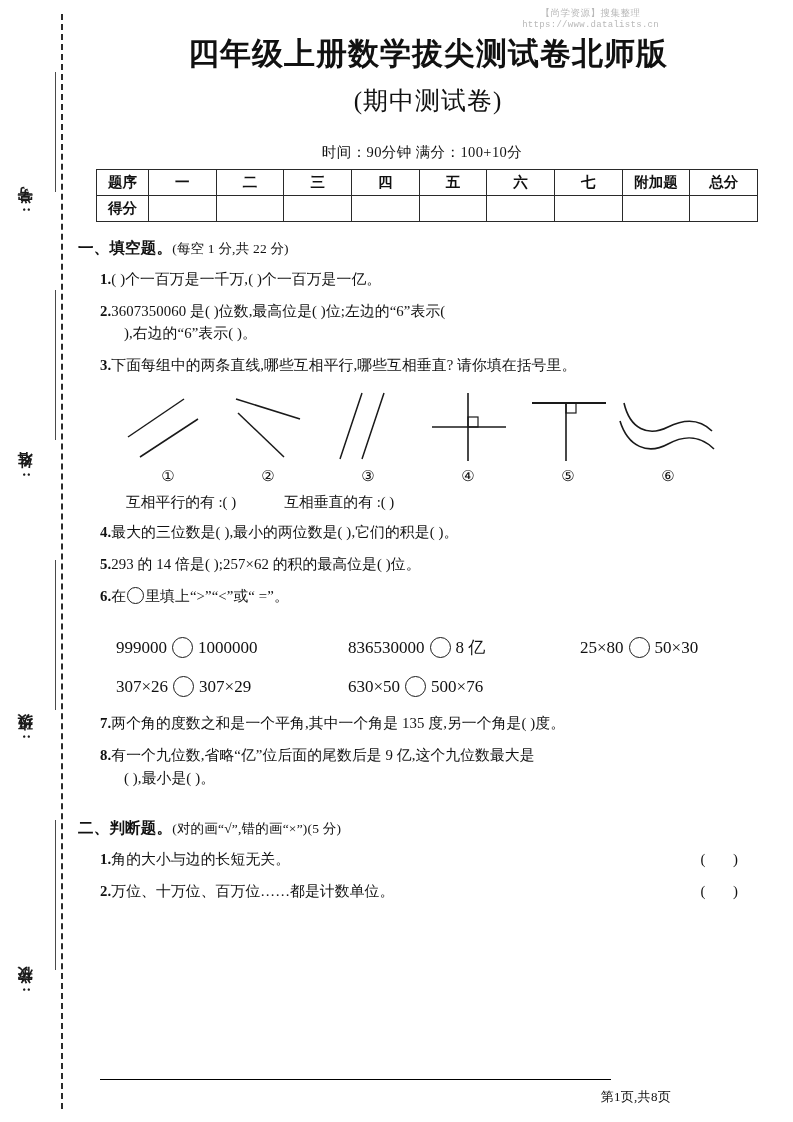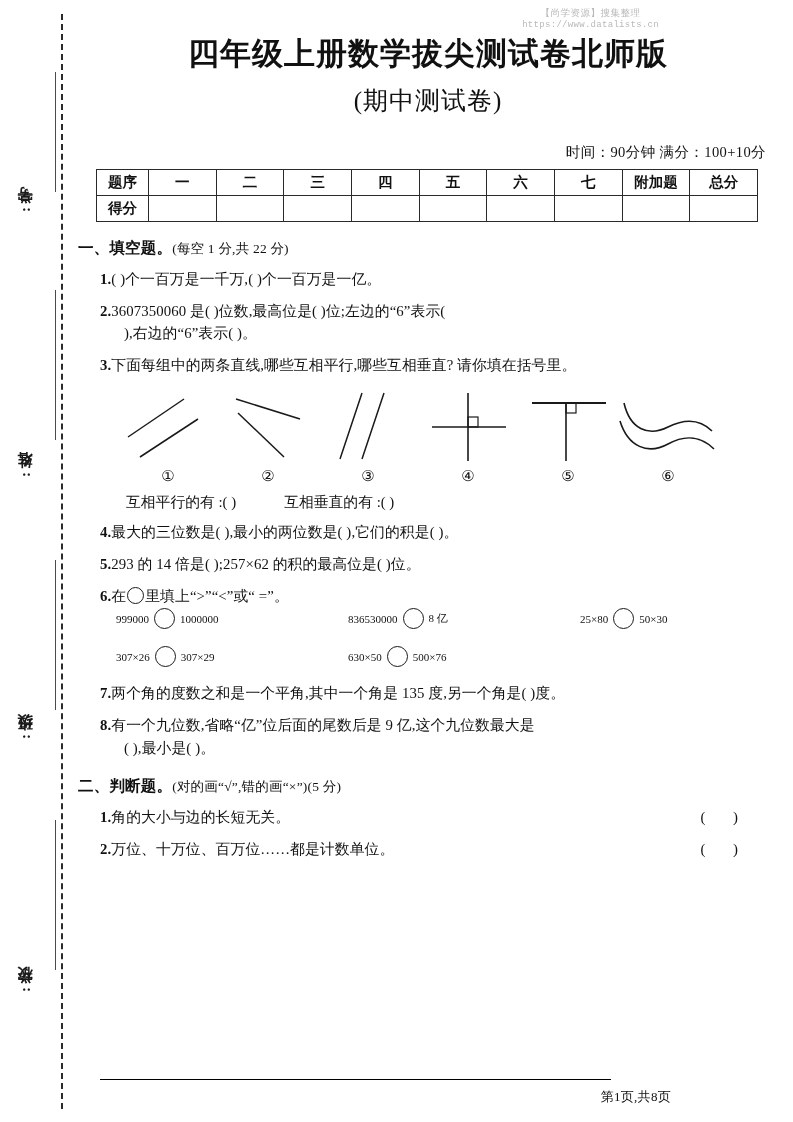--- a/index.html
+++ b/index.html
@@ -92,21 +92,21 @@
     margin: 12px 0 0 0;
     font-size: 25px;
     font-weight: 400;
     text-align: center;
     letter-spacing: 1px;
     font-family: "Liberation Serif", "DejaVu Serif", serif;
   }
 
   .meta-line {
     margin-top: 26px;
-    text-align: right;
+    text-align: center;
     padding-right: 12px;
     font-size: 14.5px;
     letter-spacing: .4px;
   }
 
   
   table.score {
     margin-top: 7px;
     margin-left: 18px;
     border-collapse: collapse;
@@ -172,26 +172,26 @@
   .pp-row {
     margin-top: 8px;
     padding-left: 48px;
     font-size: 14.8px;
     display: flex;
     gap: 48px;
   }
 
   
   .cmp-grid {
-    margin-top: 0;
+    margin-top: 28px;
     padding-left: 38px;
     display: grid;
     grid-template-columns: 232px 232px auto;
     row-gap: 17px;
-    font-size: 11px;
+    font-size: 17px;
   }
   .cmp-cell {
     display: flex;
     align-items: center;
     gap: 5px;
     white-space: nowrap;
   }
   .circ {
     display: inline-block;
     width: 21px;
@@ -403,21 +403,21 @@
 
     <div class="q" style="margin-top:15px;">
       <span class="num">7.</span><span>两个角的度数之和是一个平角,其中一个角是 135 度,另一个角是(        )度。</span>
     </div>
 
     <div class="q">
       <span class="num">8.</span><span>有一个九位数,省略“亿”位后面的尾数后是 9 亿,这个九位数最大是</span>
       <span class="cont">(                ),最小是(                )。</span>
     </div>
 
-    <div class="sec-head" style="margin-top:16px;">
+    <div class="sec-head" style="margin-top:28px;">
       <span>二、判断题。</span><span class="note">(对的画“√”,错的画“×”)(5 分)</span>
     </div>
 
     <div class="q judge">
       <span class="txt">
         <span class="num">1.</span><span>角的大小与边的长短无关。</span>
       </span>
       <span class="spacer"></span>
       <span class="bracket">(      )</span>
     </div>

